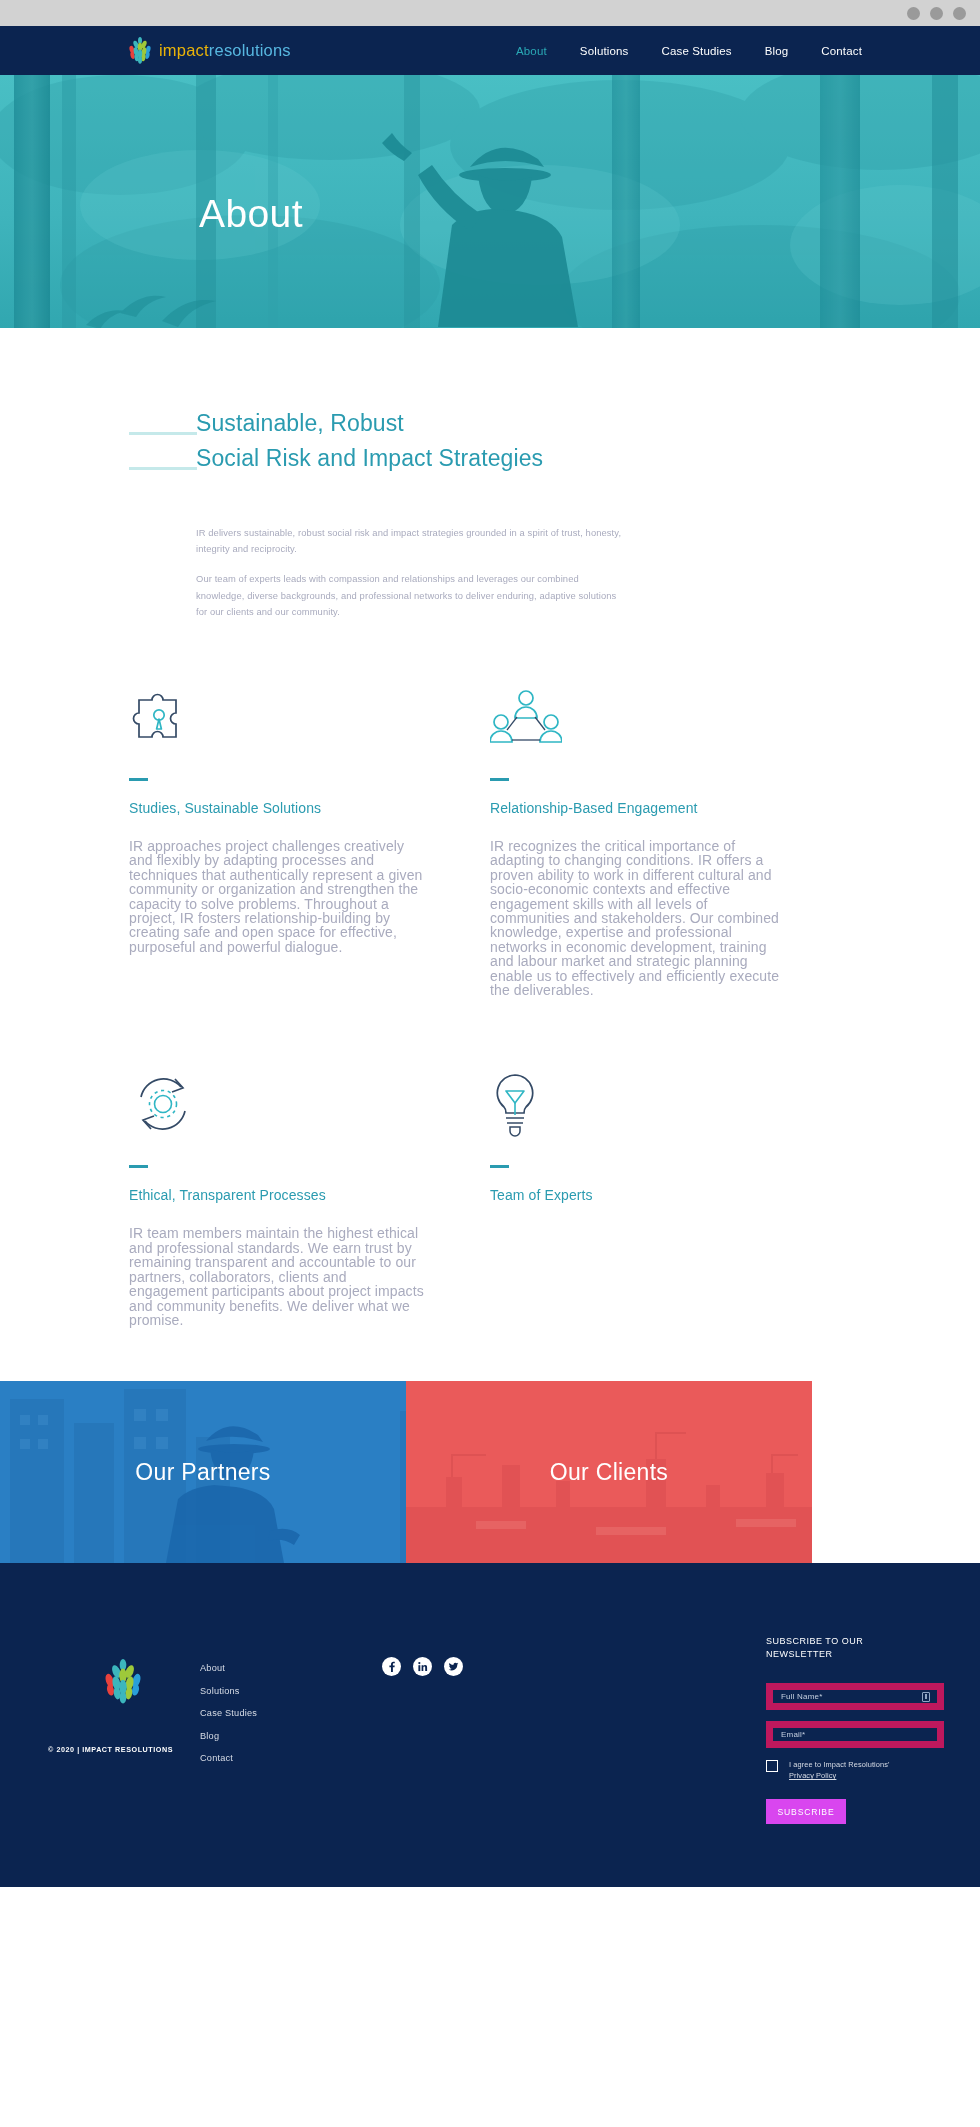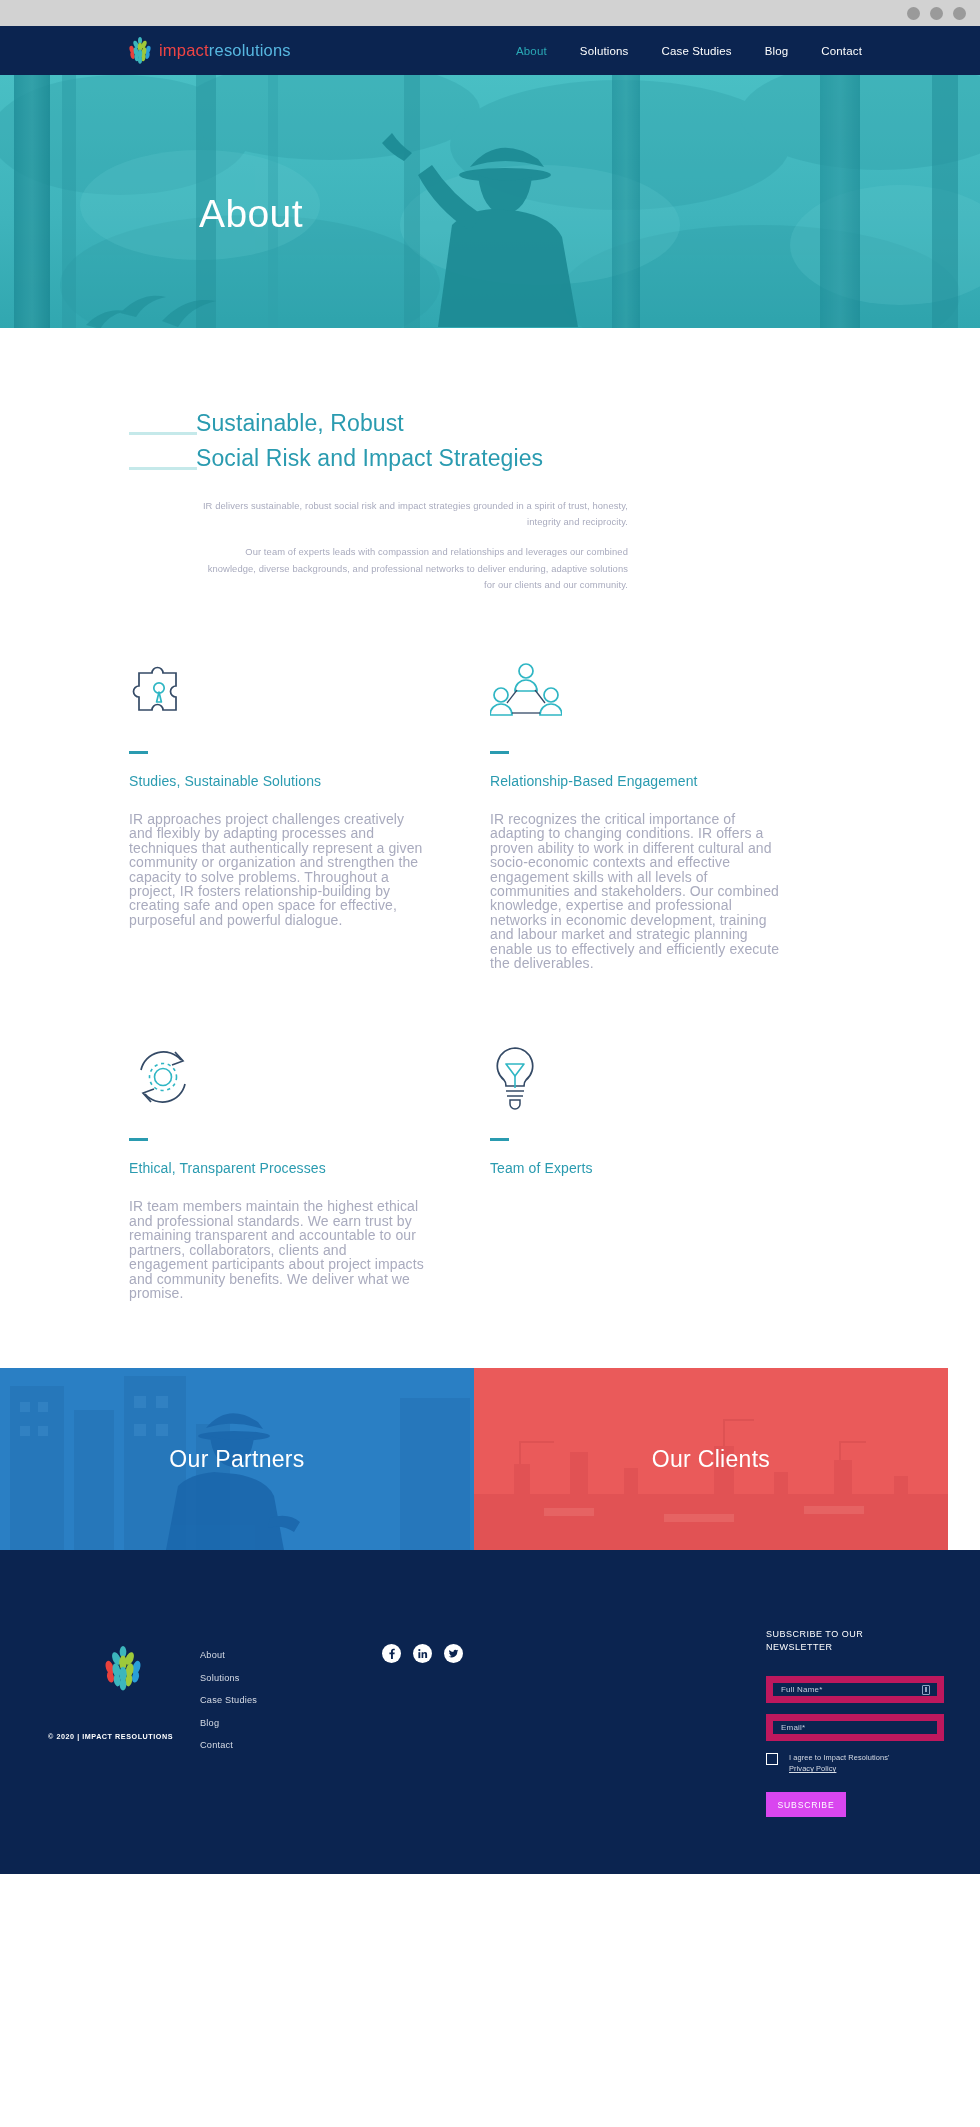--- a/index.html
+++ b/index.html
@@ -25,21 +25,21 @@
   .site { position:relative; width:980px; }
 
   
   .navbar {
     background:#0b2450; height:49px; width:980px;
     display:flex; align-items:center; position:relative;
   }
   .brand { display:flex; align-items:center; gap:7px; margin-left:128px; }
   .brand-mark { width:24px; height:27px; flex:0 0 auto; }
   .brand-text { font-size:16.5px; letter-spacing:.2px; line-height:1; }
-  .brand-impact { color:#ef4444; }
+  .brand-impact { color:#eab308; }
   .brand-res { color:#57b7e0; }
 
   .nav-links { position:absolute; right:118px; display:flex; align-items:center; gap:33px; }
   .nav-link {
     color:#ffffff; font-size:11.5px; letter-spacing:.15px; text-decoration:none;
     white-space:nowrap; cursor:pointer;
   }
   .nav-link.active { color:#2aa9b5; }
 
   
@@ -59,21 +59,21 @@
   .intro-inner { width:722px; margin:0 auto; position:relative; }
   .rule {
     position:absolute; left:0; height:3px; background:#c5e9ea; width:68px;
   }
   .rule-1 { top:26px; }
   .rule-2 { top:61px; }
   .headline {
     margin-left:67px; color:#2a9bb0; font-size:23px; font-weight:400;
     line-height:35px; letter-spacing:.1px; white-space:pre-line;
   }
-  .intro-body { margin-left:67px; margin-top:22px; width:432px;text-align:right; }
+  .intro-body { margin-left:67px; margin-top:49px; width:432px; }
   .intro-p {
     color:#a9abbe; font-size:9.4px; line-height:16.2px; letter-spacing:.1px;
     margin-bottom:14px;
   }
 
   
   .features { width:722px; margin:60px auto 0 auto; }
   .feature-row { display:flex; gap:0; }
   .feature-col { width:361px; padding-right:66px; }
   .feature-icon { height:70px; display:flex; align-items:flex-end; margin-bottom:28px; }
@@ -82,21 +82,21 @@
   .feature-title {
     color:#2a9bb0; font-size:14px; font-weight:400; line-height:18px;
     letter-spacing:.1px; margin-bottom:22px; min-height:18px;
   }
   .feature-text {
     color:#a9abbe; font-size:14px; line-height:14.4px; letter-spacing:.1px;
   }
   .feature-row-2 { margin-top:70px; }
 
   
-  .banners { display:flex; width:948px; height:182px; margin-top:68px; }
+  .banners { display:flex; width:812px; height:182px; margin-top:54px; }
   .banner { position:relative; flex:1; overflow:hidden; display:flex; align-items:center; justify-content:center; }
   .banner-partners { background:#2a7fc4; }
   .banner-clients  { background:#ea5a5a; }
   .banner-label {
     position:relative; z-index:3; color:#ffffff; font-size:23px; font-weight:400;
     letter-spacing:.3px;
   }
 
   
   .footer { background:#0b2450; width:980px; height:324px; position:relative; }
@@ -468,21 +468,21 @@
           <path d="M4.6 4.2h1.8v.82c.3-.55.94-.95 1.75-.95 1.3 0 1.95.8 1.95 2.35v3.68H8.2V6.8c0-.8-.3-1.2-.92-1.2-.6 0-.98.4-.98 1.2v3.3H4.6z" fill="#0b2450"></path>
         </svg>
       </span>
       <span class="social">
         <svg width="11" height="11" viewBox="0 0 11 11">
             <path d="M10.3 2.6c-.35.16-.73.27-1.13.32.4-.25.72-.64.87-1.1-.38.23-.8.4-1.25.48A1.97 1.97 0 0 0 5.44 4.1 5.6 5.6 0 0 1 1.37 2a1.97 1.97 0 0 0 .61 2.63c-.32-.01-.62-.1-.88-.25v.03c0 .95.68 1.75 1.58 1.93-.3.08-.6.1-.89.04a1.97 1.97 0 0 0 1.84 1.37 3.96 3.96 0 0 1-2.92.82 5.58 5.58 0 0 0 8.6-4.7v-.26c.38-.28.72-.63.99-1.02z" fill="#0b2450"></path>
           </svg>
       </span>
     </div>
 
-    <div class="news" style="position:absolute;left:766px;top:78px;">
+    <div class="news" style="position:absolute;left:766px;top:72px;">
       <div class="news-title">SUBSCRIBE TO OUR
 NEWSLETTER</div>
 
       <div class="field">
         <input type="text" value="" placeholder="Full Name*" style="">
         <span class="field-badge">
             <i></i>
           </span>
       </div>
 

